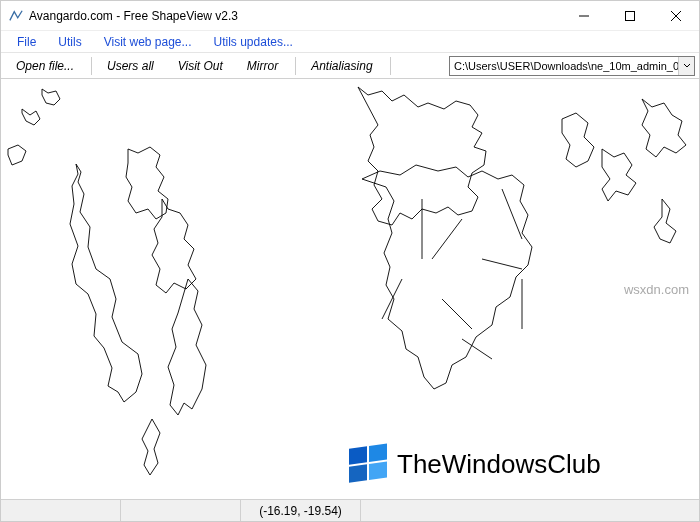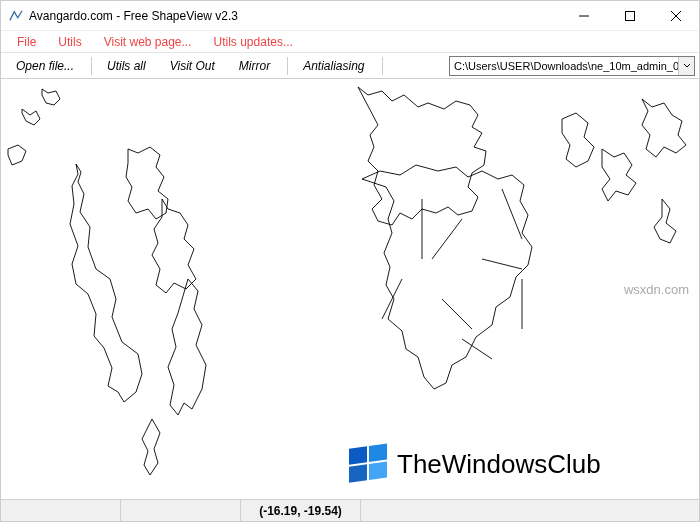--- a/index.html
+++ b/index.html
@@ -4,36 +4,36 @@
   <style>
     * { box-sizing: border-box; margin: 0; padding: 0; }
     body { font-family: "Segoe UI", Tahoma, sans-serif; font-size: 12px; background: #fff; width: 700px; height: 522px; overflow: hidden; position: relative; }
     .window { width: 700px; height: 522px; border: 1px solid #ccc; display: flex; flex-direction: column; background: #fff; }
     .titlebar { height: 30px; display: flex; align-items: center; padding-left: 8px; background: #fff; border-bottom: 1px solid #eee; }
     .app-icon svg { width: 14px; height: 14px; display: block; }
     .title-text { margin-left: 6px; font-size: 12px; color: #000; flex: 1; }
     .win-controls { display: flex; height: 100%; }
     .win-btn { width: 46px; height: 30px; display: flex; align-items: center; justify-content: center; color: #000; }
     .menubar { height: 22px; display: flex; align-items: center; padding: 0 6px; gap: 2px; background: #fff; border-bottom: 1px solid #e5e5e5; }
-    .menu-item { padding: 2px 10px; font-size: 12px; color: #ef4444; }
+    .menu-item { padding: 2px 10px; font-size: 12px; color: #1d4ed8; }
     .toolbar { height: 26px; display: flex; align-items: center; padding: 0 4px; background: #fff; border-bottom: 1px solid #d0d0d0; }
     .tool-btn { padding: 3px 10px; font-size: 12px; border: 1px solid transparent; background: transparent; color: #000; margin-right: 2px; font-style: italic; }
     .tool-sep { width: 1px; height: 18px; background: #ccc; margin: 0 4px; }
     .spacer { flex: 1; }
     .path-combo { width: 246px; height: 20px; border: 1px solid #7a7a7a; display: flex; align-items: center; font-size: 11px; background: #fff; overflow: hidden; }
     .path-combo-text { flex: 1; padding: 0 4px; white-space: nowrap; overflow: hidden; }
     .path-combo-btn { width: 16px; height: 100%; display: flex; align-items: center; justify-content: center; border-left: 1px solid #ccc; background: #f0f0f0; }
     .canvas { flex: 1; background: #fff; position: relative; overflow: hidden; }
     .canvas svg { width: 100%; height: 100%; }
     .watermark-logo { position: absolute; left: 346px; top: 362px; display: flex; align-items: center; gap: 6px; }
     .watermark-logo svg { width: 44px; height: 44px; }
     .watermark-text { font-size: 26px; font-weight: 400; color: #000; letter-spacing: 0; }
     .site-watermark { position: absolute; right: 10px; top: 50%; transform: translateY(-50%); font-size: 13px; color: #aaa; }
     .statusbar { height: 22px; border-top: 1px solid #d0d0d0; display: flex; align-items: center; background: #f0f0f0; }
-    .status-cell { border-right: 1px solid #d0d0d0; height: 100%; display: flex; align-items: center; padding: 0 8px; font-size: 12px; font-weight: bold; }
+    .status-cell { border-right: 1px solid #d0d0d0; height: 100%; display: flex; align-items: center; padding: 0 8px; font-size: 12px; }
     .status-cell.empty1 { width: 120px; }
     .status-cell.empty2 { width: 120px; }
     .status-cell.coords { width: 120px; justify-content: center; }
   </style>
 </head>
 <body>
 
 <div class="window">
 
   <div class="titlebar">
@@ -66,21 +66,21 @@
   <div class="menubar">
     <div class="menu-item">File</div>
     <div class="menu-item">Utils</div>
     <div class="menu-item">Visit web page...</div>
     <div class="menu-item">Utils updates...</div>
   </div>
 
   <div class="toolbar">
     <button class="tool-btn">Open file...</button>
     <div class="tool-sep"></div>
-    <button class="tool-btn">Utils all</button>
+    <button class="tool-btn">Users all</button>
     <button class="tool-btn">Visit Out</button>
     <button class="tool-btn">Mirror</button>
     <div class="tool-sep"></div>
     <button class="tool-btn">Antialiasing</button>
     <div class="tool-sep"></div>
     <div class="spacer"></div>
     <div class="path-combo">
       <span class="path-combo-text">C:\Users\USER\Downloads\ne_10m_admin_0_bound</span>
       <span class="path-combo-btn">
         <svg width="8" height="8" viewBox="0 0 8 8">

